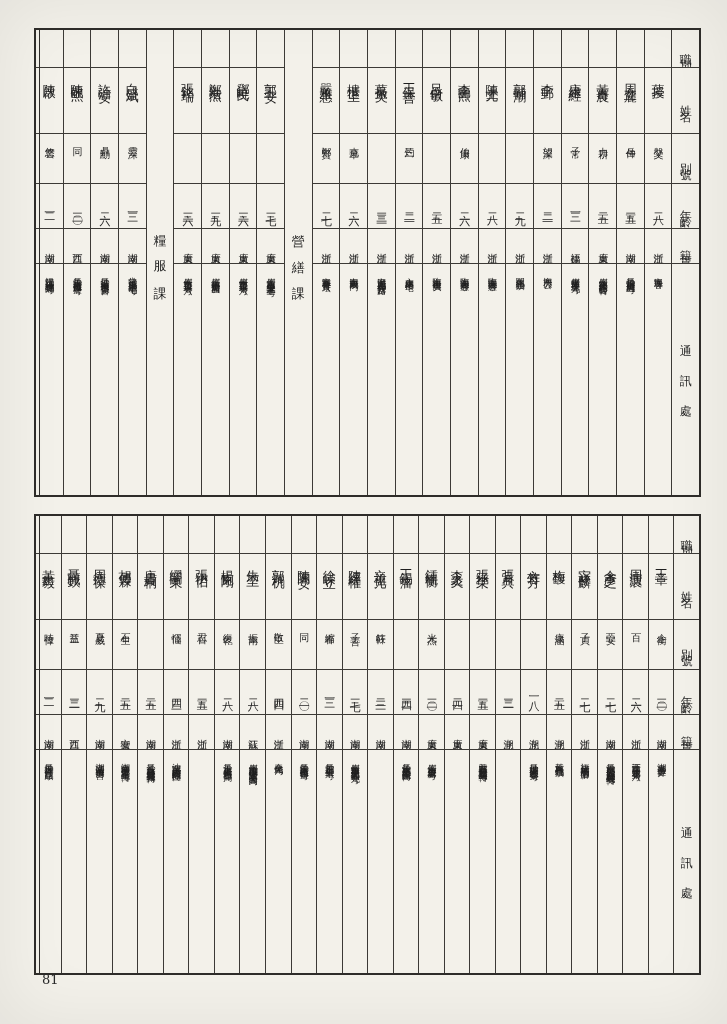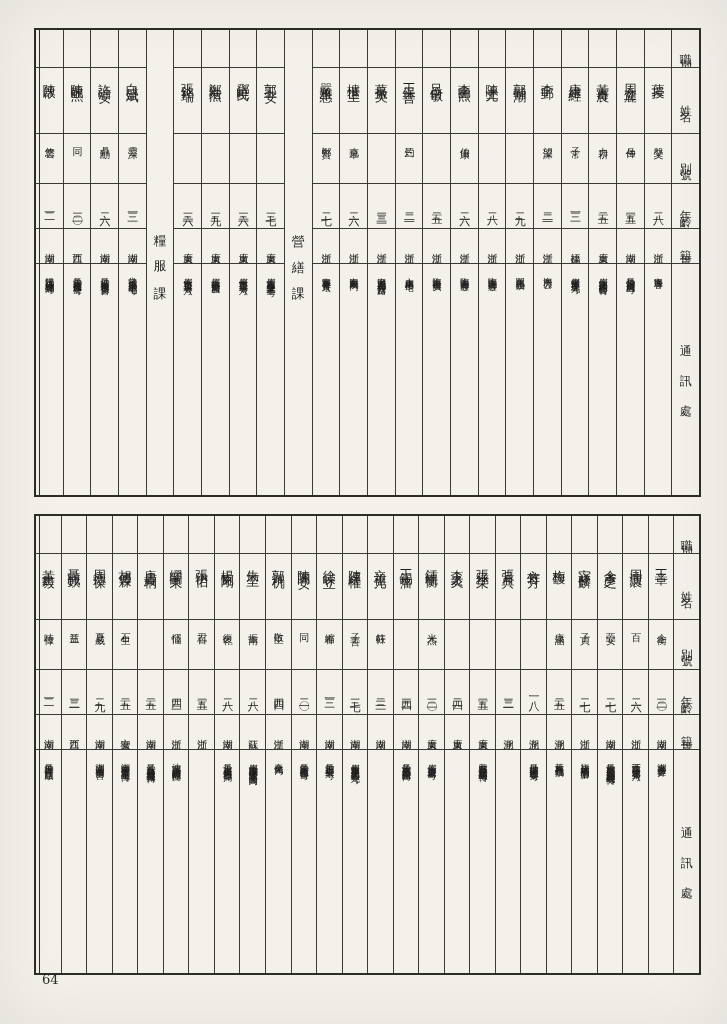--- a/index.html
+++ b/index.html
@@ -1028,14 +1028,14 @@
           <span class="vtext">二一</span>
         </div>
         <div class="cell c-origin p-origin">
           <span class="vtext">湖南</span>
         </div>
         <div class="cell c-addr p-address">
           <span class="vtext">長沙太平街汀江益順</span>
         </div>
       </div>
     </div>
-  <div class="page-number">64</div>
+  <div class="page-number">81</div>
 </div>
 
 </body></html>

